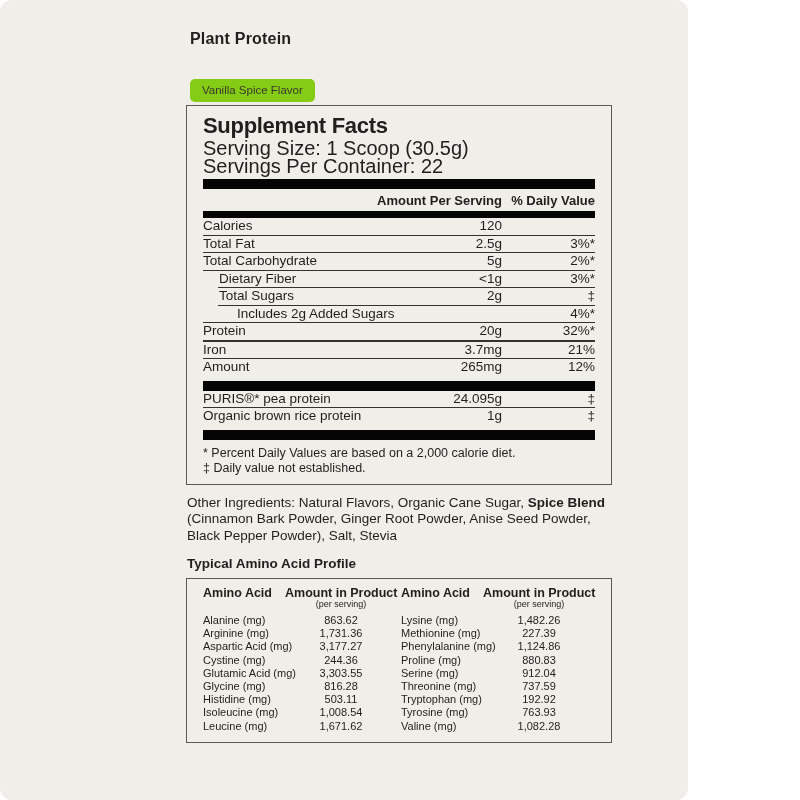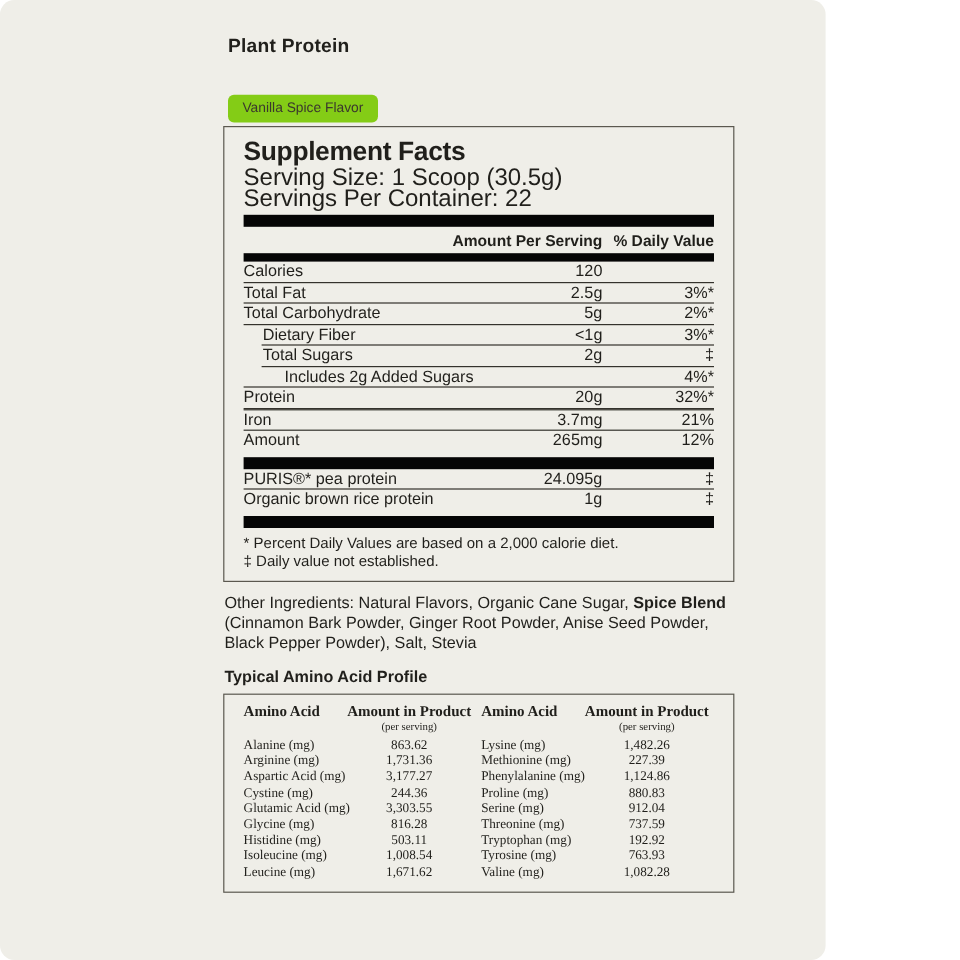--- a/index.html
+++ b/index.html
@@ -58,21 +58,20 @@
   .other-ing b { font-weight:700; }
 
   
   .amino-heading { margin:12px 0 0 1px; font-size:13.5px; font-weight:700; }
   .amino-box {
     margin-top:7px;
     border:1px solid #5b584f;
     padding:7px 16px 9px;
     display:flex; gap:4px;
     box-sizing:border-box;
-    font-family:Liberation Serif, serif;
   }
   .ag { flex:1; min-width:0; }
   .ag-head { display:grid; grid-template-columns:minmax(0,1fr) 112px; margin-bottom:5px; }
   .ag-h1 { font-size:12.5px; font-weight:700; white-space:nowrap; }
   .ag-h2 { text-align:center; font-size:12.5px; font-weight:700; white-space:nowrap; }
   .ag-h2 .sub { display:block; font-size:9px; font-weight:400; line-height:9px; }
   .ag-row { display:grid; grid-template-columns:minmax(0,1fr) 112px; font-size:11px; line-height:13.2px; }
   .ag-name { white-space:nowrap; }
   .ag-val { text-align:center; white-space:nowrap; }
 </style>

